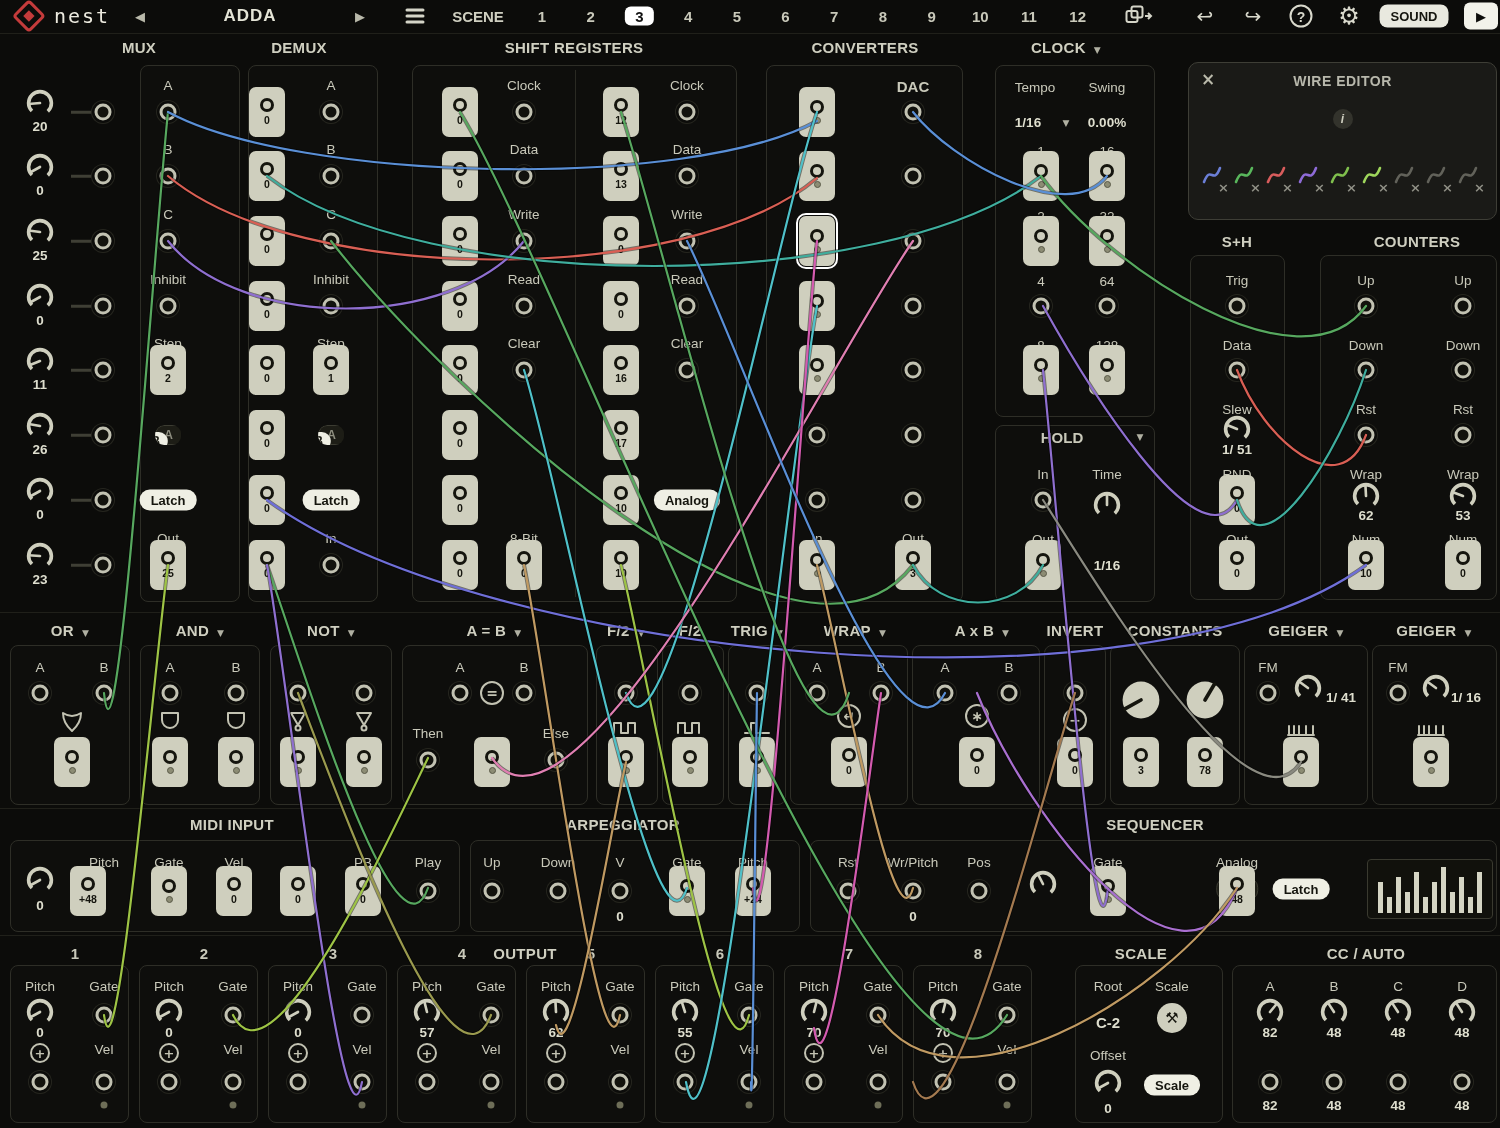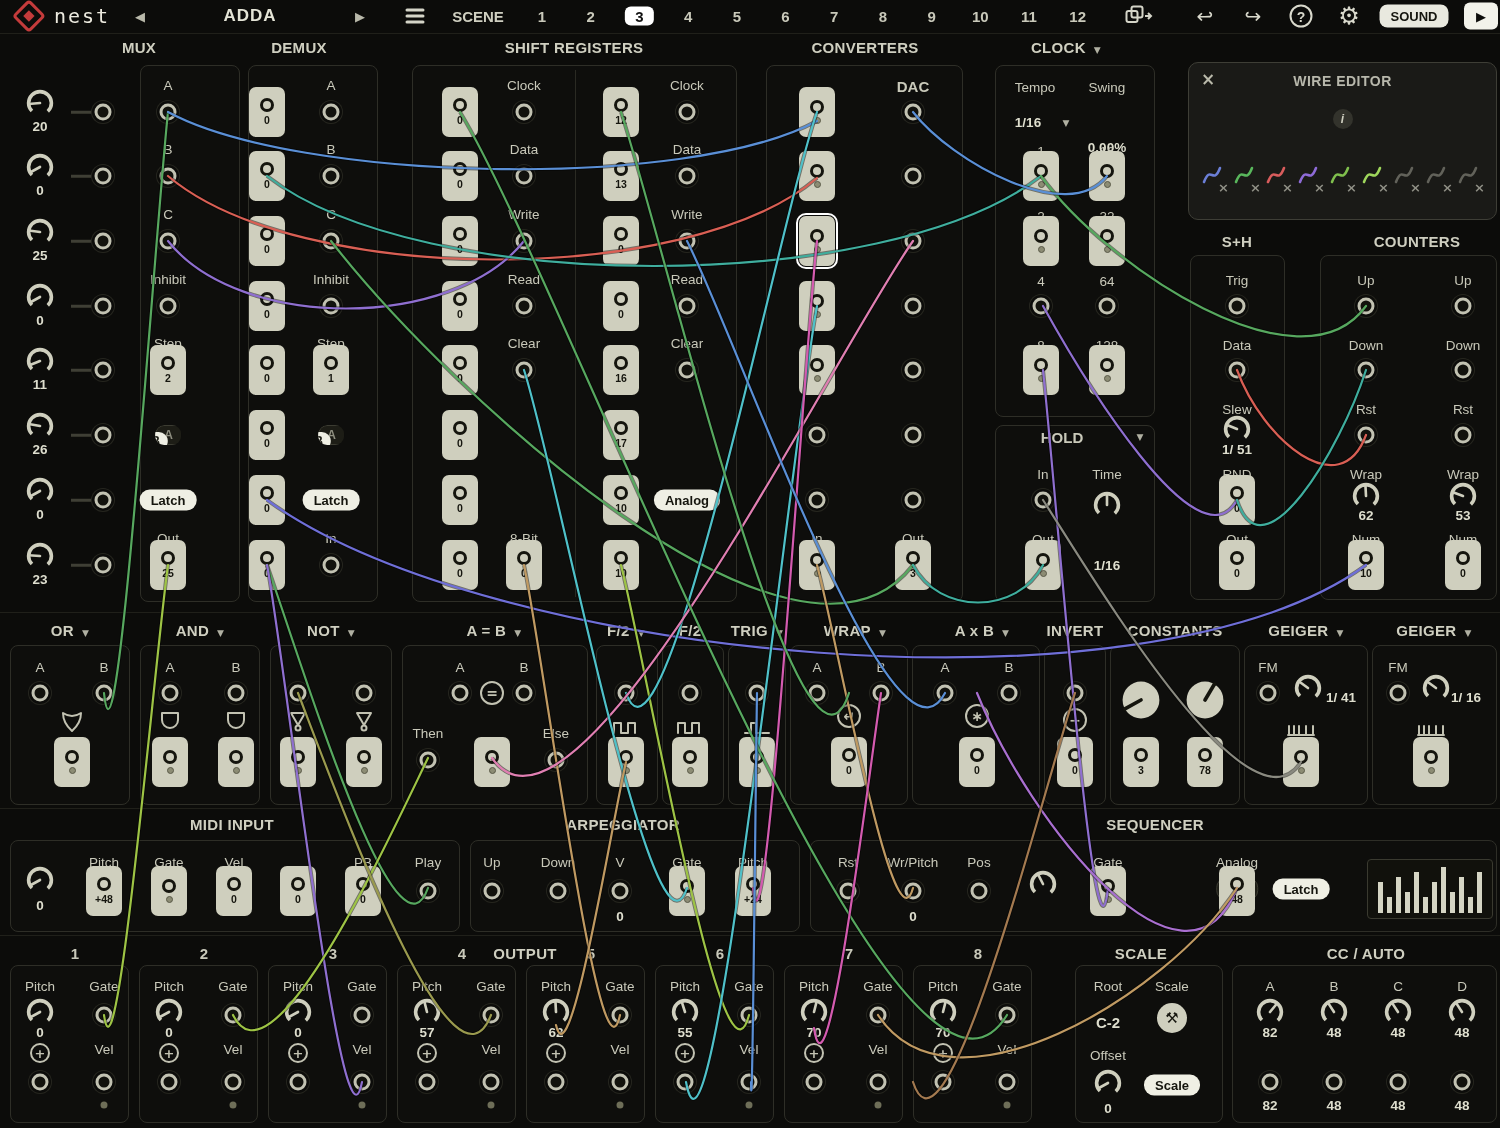--- a/index.html
+++ b/index.html
@@ -465,21 +465,21 @@
       <div class="it port" style="left: 913px; top: 500px;"></div>
       <div class="it lbl" style="left: 913px; top: 538px;">Out</div>
       <div class="it boxport" style="left: 913px; top: 565px;">
         <span class="bp-c"></span>
         <span class="bp-v">3</span>
       </div>
       <div class="it lbl" style="left: 1035px; top: 87px;">Tempo</div>
       <div class="it lbl val" style="left: 1028px; top: 122px;">1/16</div>
       <div class="it caret ico" style="left: 1066px; top: 123px;">▼</div>
       <div class="it lbl" style="left: 1107px; top: 87px;">Swing</div>
-      <div class="it lbl val" style="left: 1107px; top: 122px; margin-top: 25px;">0.00%</div>
+      <div class="it lbl val" style="left: 1107px; top: 122px;">0.00%</div>
       <div class="it lbl" style="left: 1041px; top: 151px;">1</div>
       <div class="it boxport" style="left: 1041px; top: 176px;">
         <span class="bp-c"></span>
         <span class="bp-led"></span>
       </div>
       <div class="it lbl" style="left: 1107px; top: 151px;">16</div>
       <div class="it boxport" style="left: 1107px; top: 176px;">
         <span class="bp-c"></span>
         <span class="bp-led"></span>
       </div>
@@ -819,21 +819,21 @@
         <span class="bp-led"></span>
       </div>
       <div class="it knob" style="left: 40px; top: 880px;">
         <svg width="36" height="36" viewBox="0 0 30 30">
           <circle cx="15" cy="15" r="9.5" fill="none" stroke="#cfcfbe" stroke-width="3" stroke-dasharray="44.8 59.7" transform="rotate(135 15 15)"></circle>
           <line x1="15" y1="15" x2="6.7" y2="19.6" stroke="#cfcfbe" stroke-width="2.2" stroke-linecap="round"></line>
         </svg>
       </div>
       <div class="it lbl val" style="left: 40px; top: 905px;">0</div>
       <div class="it lbl" style="left: 104px; top: 862px;">Pitch</div>
-      <div class="it boxport" style="left: 104px; top: 891px;">
+      <div class="it boxport" style="left: 88px; top: 891px;">
         <span class="bp-c"></span>
         <span class="bp-v">+48</span>
       </div>
       <div class="it lbl" style="left: 169px; top: 862px;">Gate</div>
       <div class="it boxport" style="left: 169px; top: 891px;">
         <span class="bp-c"></span>
         <span class="bp-led"></span>
       </div>
       <div class="it lbl" style="left: 234px; top: 862px;">Vel</div>
       <div class="it boxport" style="left: 234px; top: 891px;">

